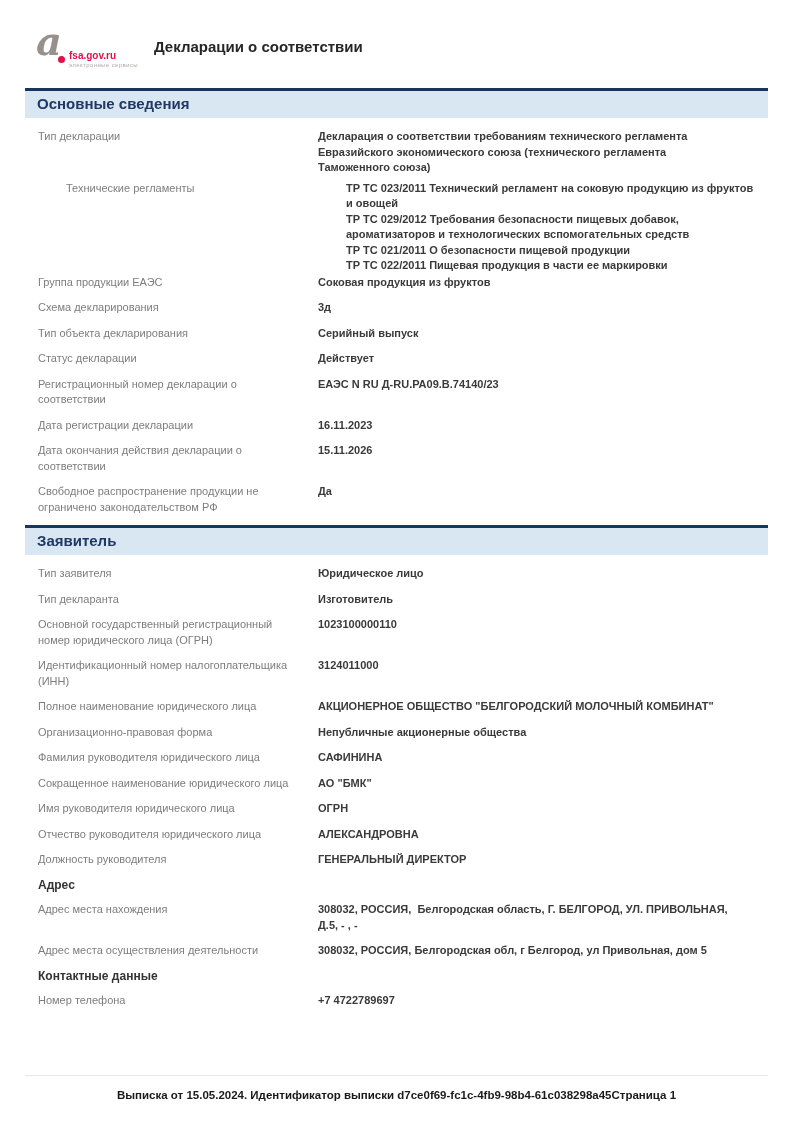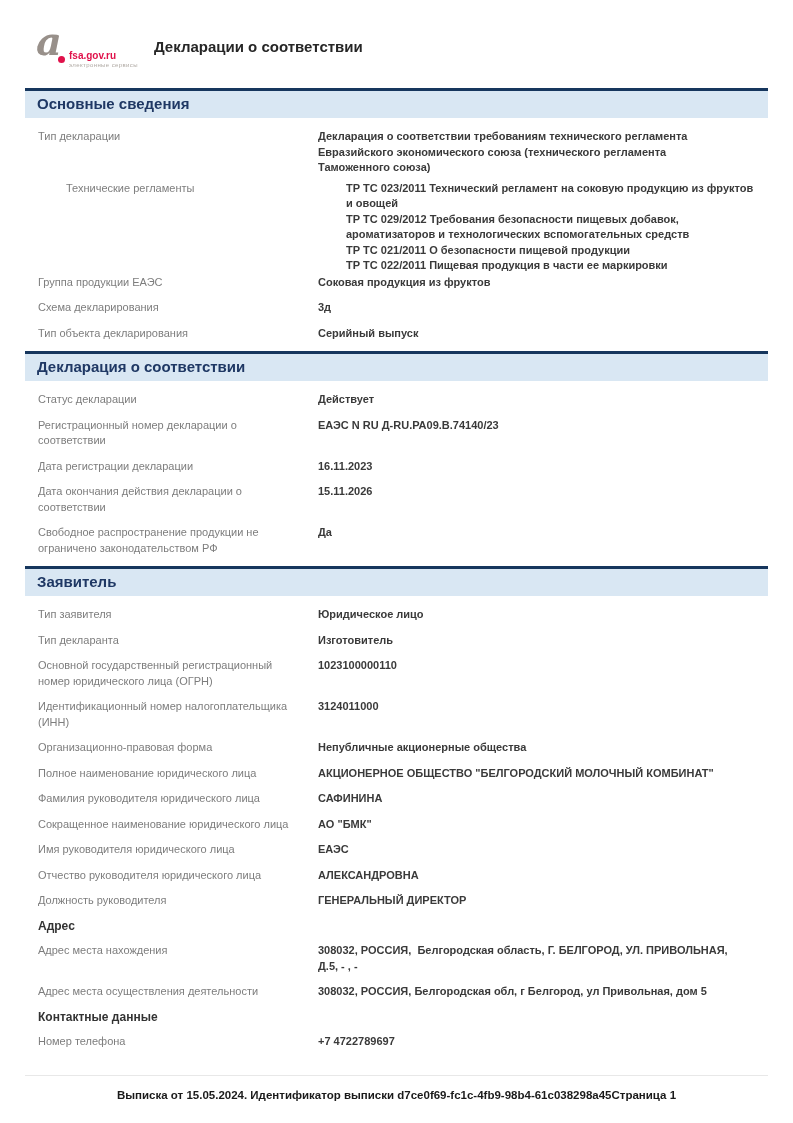--- a/index.html
+++ b/index.html
@@ -75,21 +75,20 @@
         <div class="value">3д</div>
       </div>
       <div class="row">
         <div class="label">Тип объекта декларирования</div>
         <div class="value">Серийный выпуск</div>
       </div>
     </div>
   </div>
 
   <div class="section">
-    <div class="section-bar">Декларация о соответствии</div>
     <div class="rows">
       <div class="row">
         <div class="label">Статус декларации</div>
         <div class="value">Действует</div>
       </div>
       <div class="row">
         <div class="label">Регистрационный номер декларации о соответствии</div>
         <div class="value">ЕАЭС N RU Д-RU.РА09.В.74140/23</div>
       </div>
       <div class="row">
@@ -120,38 +119,38 @@
       </div>
       <div class="row">
         <div class="label">Основной государственный регистрационный номер юридического лица (ОГРН)</div>
         <div class="value">1023100000110</div>
       </div>
       <div class="row">
         <div class="label">Идентификационный номер налогоплательщика (ИНН)</div>
         <div class="value">3124011000</div>
       </div>
       <div class="row">
+        <div class="label">Полное наименование юридического лица</div>
+        <div class="value">АКЦИОНЕРНОЕ ОБЩЕСТВО "БЕЛГОРОДСКИЙ МОЛОЧНЫЙ КОМБИНАТ"</div>
+      </div>
+      <div class="row">
         <div class="label">Организационно-правовая форма</div>
         <div class="value">Непубличные акционерные общества</div>
-      </div>
-      <div class="row">
-        <div class="label">Полное наименование юридического лица</div>
-        <div class="value">АКЦИОНЕРНОЕ ОБЩЕСТВО "БЕЛГОРОДСКИЙ МОЛОЧНЫЙ КОМБИНАТ"</div>
       </div>
       <div class="row">
         <div class="label">Фамилия руководителя юридического лица</div>
         <div class="value">САФИНИНА</div>
       </div>
       <div class="row">
         <div class="label">Сокращенное наименование юридического лица</div>
         <div class="value">АО "БМК"</div>
       </div>
       <div class="row">
         <div class="label">Имя руководителя юридического лица</div>
-        <div class="value">ЕАЭС</div>
+        <div class="value">ОГРН</div>
       </div>
       <div class="row">
         <div class="label">Отчество руководителя юридического лица</div>
         <div class="value">АЛЕКСАНДРОВНА</div>
       </div>
       <div class="row">
         <div class="label">Должность руководителя</div>
         <div class="value">ГЕНЕРАЛЬНЫЙ ДИРЕКТОР</div>
       </div>
       <div class="subheading">Адрес</div>

